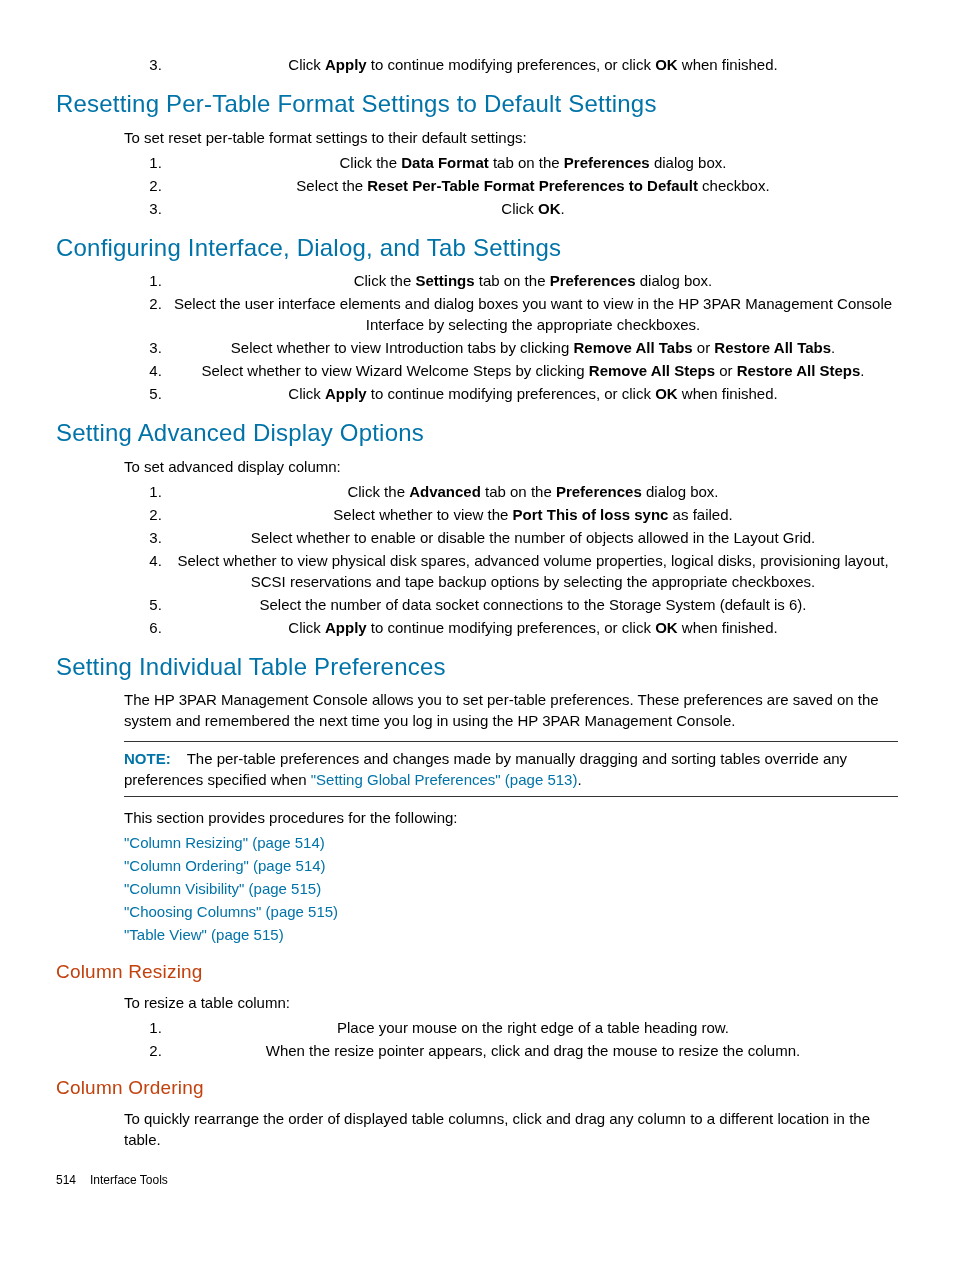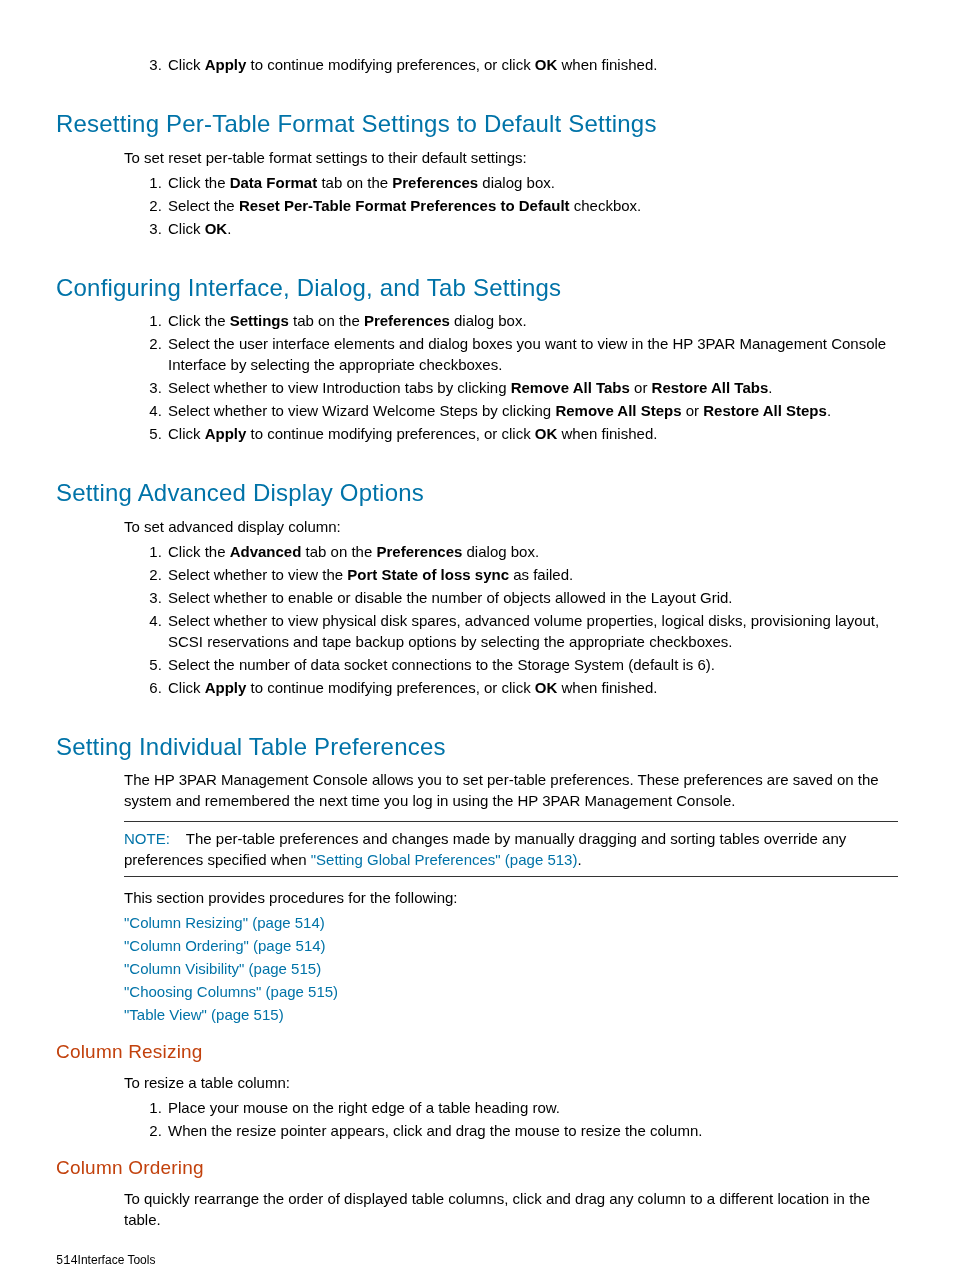--- a/index.html
+++ b/index.html
@@ -12,21 +12,21 @@
     padding: 50px 56px 30px 56px;
     width: 954px;
     box-sizing: border-box;
     background: #fff;
   }
   h2 {
     font-family: Arial, Helvetica, sans-serif;
     font-weight: normal;
     color: #0073a8;
     font-size: 24px;
-    margin: 32px 0 6px 0;
+    margin: 12px 0 6px 0;
     letter-spacing: 0.2px;
   }
   h3 {
     font-family: Arial, Helvetica, sans-serif;
     font-weight: normal;
     color: #c2410c;
     font-size: 19px;
     margin: 14px 0 6px 0;
     letter-spacing: 0.2px;
   }
@@ -43,38 +43,38 @@
     margin: 2px 0;
   }
   .note-block {
     border-top: 1px solid #333;
     border-bottom: 1px solid #333;
     padding: 6px 0;
     margin: 10px 0;
   }
   .note-label {
     color: #0073a8;
-    font-weight: normal;
+    font-weight: bold;
     margin-right: 16px;
   }
   a.doc-link, .doc-link {
     color: #0073a8;
     text-decoration: none;
   }
   .link-list {
     margin: 2px 0;
   }
   .footer {
     font-size: 12px;
     margin-top: 22px;
     color: #000;
   }
-  .footer .pagenum { margin-right: 0; font-family: Liberation Mono, monospace; }
+  .footer .pagenum { margin-right: 14px; }
   b { font-weight: bold; }
-  .ordered { list-style: decimal; }
+  .ordered { list-style: decimal; text-align: center; }
 </style>
 </head>
 <body>
 
 <div class="body-indent">
   <ol class="ordered" start="3">
     <li>
       <span>Click </span><b>Apply</b><span> to continue modifying preferences, or click </span><b>OK</b><span> when finished.</span>
     </li>
   </ol>
@@ -99,21 +99,21 @@
     <li><span>Select whether to view Wizard Welcome Steps by clicking </span><b>Remove All Steps</b><span> or </span><b>Restore All Steps</b><span>.</span></li>
     <li><span>Click </span><b>Apply</b><span> to continue modifying preferences, or click </span><b>OK</b><span> when finished.</span></li>
   </ol>
 </div>
 
 <h2>Setting Advanced Display Options</h2>
 <div class="body-indent">
   <p>To set advanced display column:</p>
   <ol class="ordered">
     <li><span>Click the </span><b>Advanced</b><span> tab on the </span><b>Preferences</b><span> dialog box.</span></li>
-    <li><span>Select whether to view the </span><b>Port State of loss sync</b><span> as failed.</span></li>
+    <li><span>Select whether to view the </span><b>Port This of loss sync</b><span> as failed.</span></li>
     <li><span>Select whether to enable or disable the number of objects allowed in the Layout Grid.</span></li>
     <li><span>Select whether to view physical disk spares, advanced volume properties, logical disks, provisioning layout, SCSI reservations and tape backup options by selecting the appropriate checkboxes.</span></li>
     <li><span>Select the number of data socket connections to the Storage System (default is 6).</span></li>
     <li><span>Click </span><b>Apply</b><span> to continue modifying preferences, or click </span><b>OK</b><span> when finished.</span></li>
   </ol>
 </div>
 
 <h2>Setting Individual Table Preferences</h2>
 <div class="body-indent">
   <p>The HP 3PAR Management Console allows you to set per-table preferences. These preferences are saved on the system and remembered the next time you log in using the HP 3PAR Management Console.</p>

